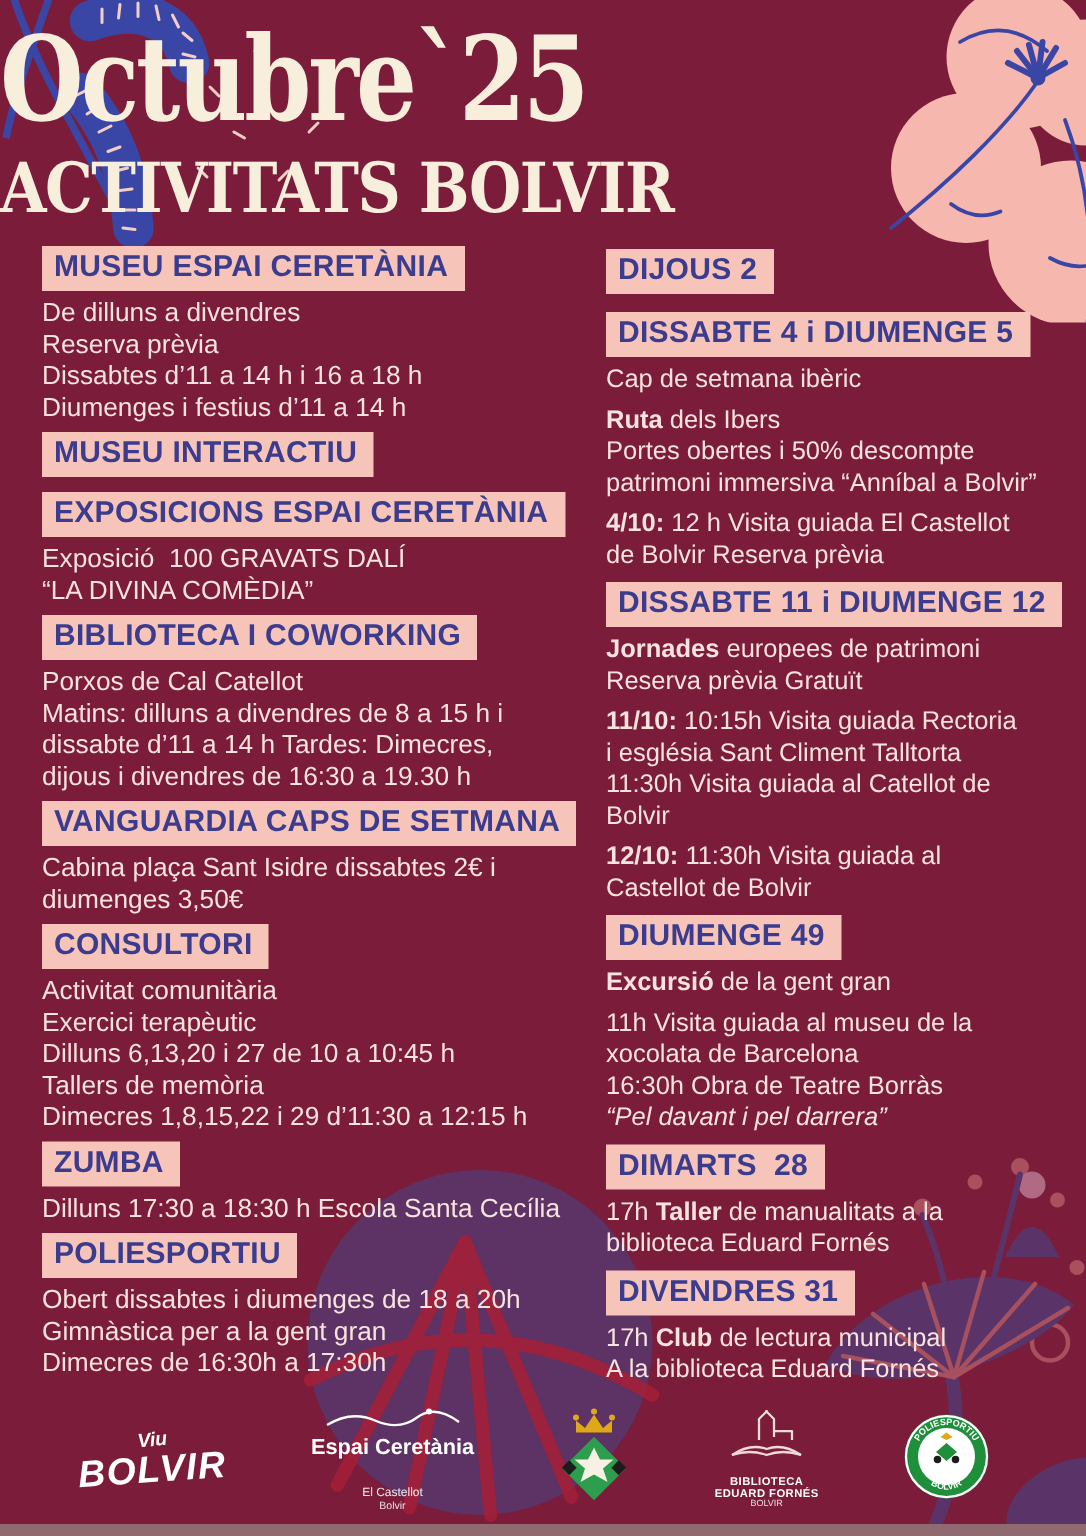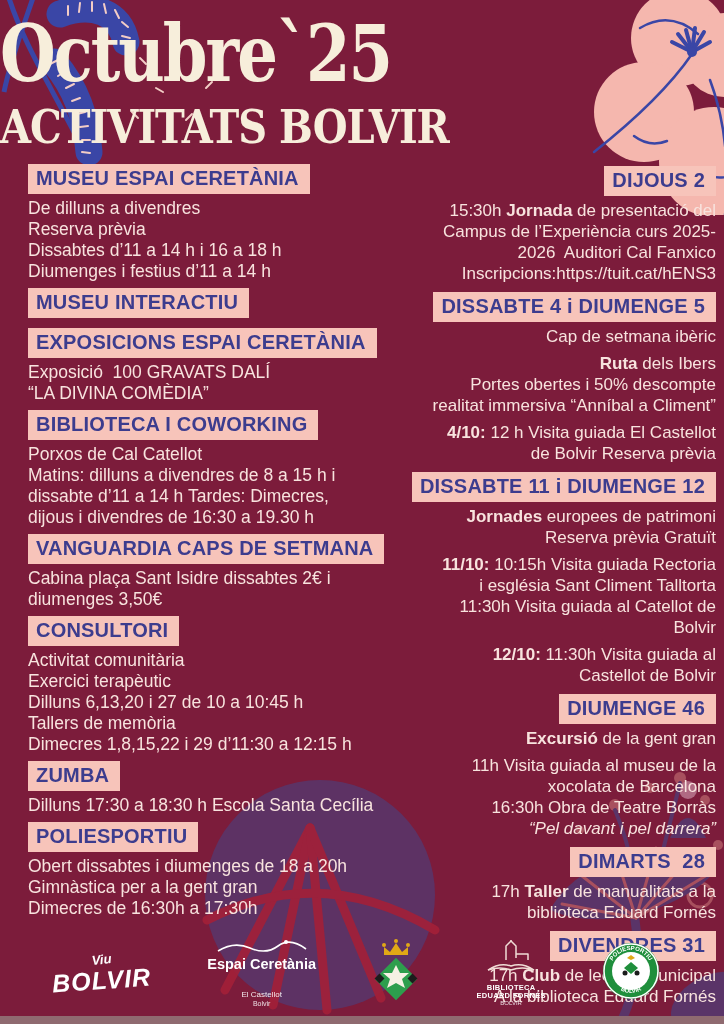--- a/index.html
+++ b/index.html
@@ -15,21 +15,21 @@
     font-size:64px;letter-spacing:-2px;transform:scaleY(1.22);transform-origin:top center;
   }
   .subtitle{
     display:inline-block;font-family:"DejaVu Serif",serif;font-weight:bold;
     font-size:40px;letter-spacing:-1px;transform:scaleY(1.15);transform-origin:top center;
     margin-top:16px;
   }
   
   .col{position:absolute;z-index:2;}
   .col-left{left:28px;top:164px;width:372px;}
-  .col-right{left:404px;top:166px;width:312px;text-align:right;}
+  .col-right{left:404px;top:166px;width:312px;}
   .sec{margin-bottom:6px;}
   .sec-h{
     display:inline-block;background:#f7c4ba;color:#3c3c8e;font-weight:bold;
     font-size:20px;padding:3px 11px 4px 8px;margin-bottom:4px;letter-spacing:.2px;
   }
   .para{margin:0 0 6px 0;color:#f8e3de;}
   .col-left .para{font-size:17.5px;line-height:21px;}
   .col-right .para{font-size:17px;line-height:21px;}
   .col-right .sec{margin-bottom:8px;}
   .ln{display:block;white-space:nowrap;}
@@ -190,49 +190,44 @@
       <section class="sec"><div class="sec-h">ZUMBA</div><p class="para">
           <span class="ln">Dilluns 17:30 a 18:30 h Escola Santa Cecília</span>
         </p></section>
       <section class="sec"><div class="sec-h">POLIESPORTIU</div><p class="para">
           <span class="ln">Obert dissabtes i diumenges de 18 a 20h</span>
           <span class="ln">Gimnàstica per a la gent gran</span>
           <span class="ln">Dimecres de 16:30h a 17:30h</span>
         </p></section>
     </div>
   <div id="col-right" class="col col-right">
-      <section class="sec"><div class="sec-h">DIJOUS 2</div><p class="para">
-          <span class="ln">15:30h <b>Jornada</b> de presentació del</span>
-          <span class="ln">Campus de l’Experiència curs 2025-</span>
-          <span class="ln">2026&nbsp; Auditori Cal Fanxico</span>
-          <span class="ln">Inscripcions:https://tuit.cat/hENS3</span>
-        </p></section>
+      <section class="sec"><div class="sec-h">DIJOUS 2</div></section>
       <section class="sec"><div class="sec-h">DISSABTE 4 i DIUMENGE 5</div><p class="para">
           <span class="ln">Cap de setmana ibèric</span>
         </p><p class="para">
           <span class="ln"><b>Ruta</b> dels Ibers</span>
           <span class="ln">Portes obertes i 50% descompte</span>
-          <span class="ln">realitat immersiva “Anníbal a Climent”</span>
+          <span class="ln">patrimoni immersiva “Anníbal a Bolvir”</span>
         </p><p class="para">
           <span class="ln"><b>4/10:</b> 12 h Visita guiada El Castellot</span>
           <span class="ln">de Bolvir Reserva prèvia</span>
         </p></section>
       <section class="sec"><div class="sec-h">DISSABTE 11 i DIUMENGE 12</div><p class="para">
           <span class="ln"><b>Jornades</b> europees de patrimoni</span>
           <span class="ln">Reserva prèvia Gratuït</span>
         </p><p class="para">
           <span class="ln"><b>11/10:</b> 10:15h Visita guiada Rectoria</span>
           <span class="ln">i església Sant Climent Talltorta</span>
           <span class="ln">11:30h Visita guiada al Catellot de</span>
           <span class="ln">Bolvir</span>
         </p><p class="para">
           <span class="ln"><b>12/10:</b> 11:30h Visita guiada al</span>
           <span class="ln">Castellot de Bolvir</span>
         </p></section>
-      <section class="sec"><div class="sec-h">DIUMENGE 46</div><p class="para">
+      <section class="sec"><div class="sec-h">DIUMENGE 49</div><p class="para">
           <span class="ln"><b>Excursió</b> de la gent gran</span>
         </p><p class="para">
           <span class="ln">11h Visita guiada al museu de la</span>
           <span class="ln">xocolata de Barcelona</span>
           <span class="ln">16:30h Obra de Teatre Borràs</span>
           <span class="ln"><i>“Pel davant i pel darrera”</i></span>
         </p></section>
       <section class="sec"><div class="sec-h">DIMARTS&nbsp; 28</div><p class="para">
           <span class="ln">17h <b>Taller</b> de manualitats a la</span>
           <span class="ln">biblioteca Eduard Fornés</span>

